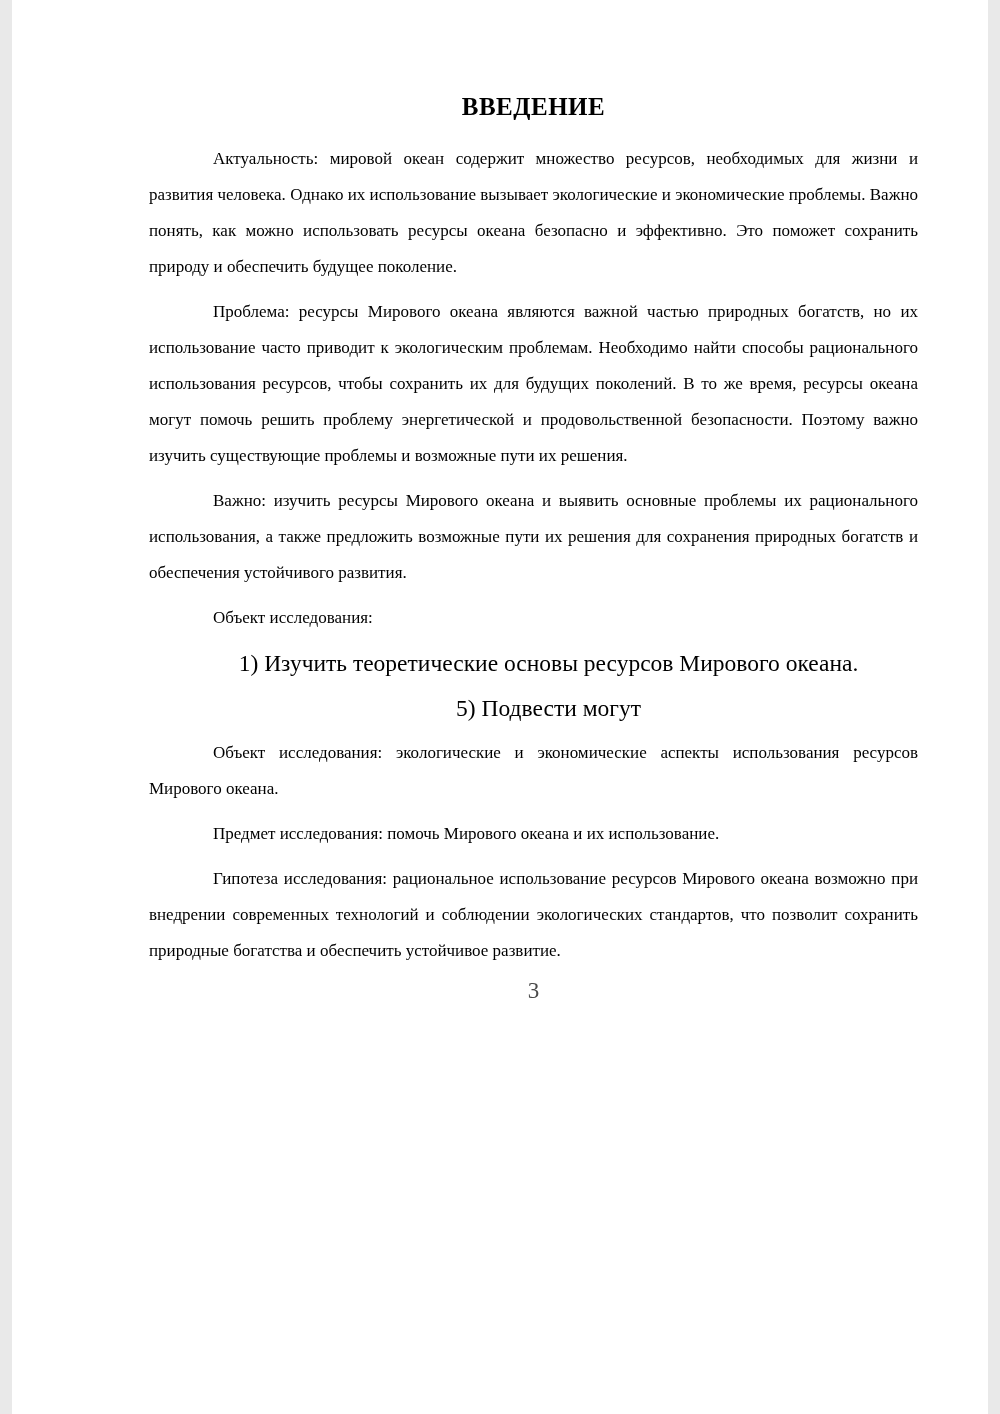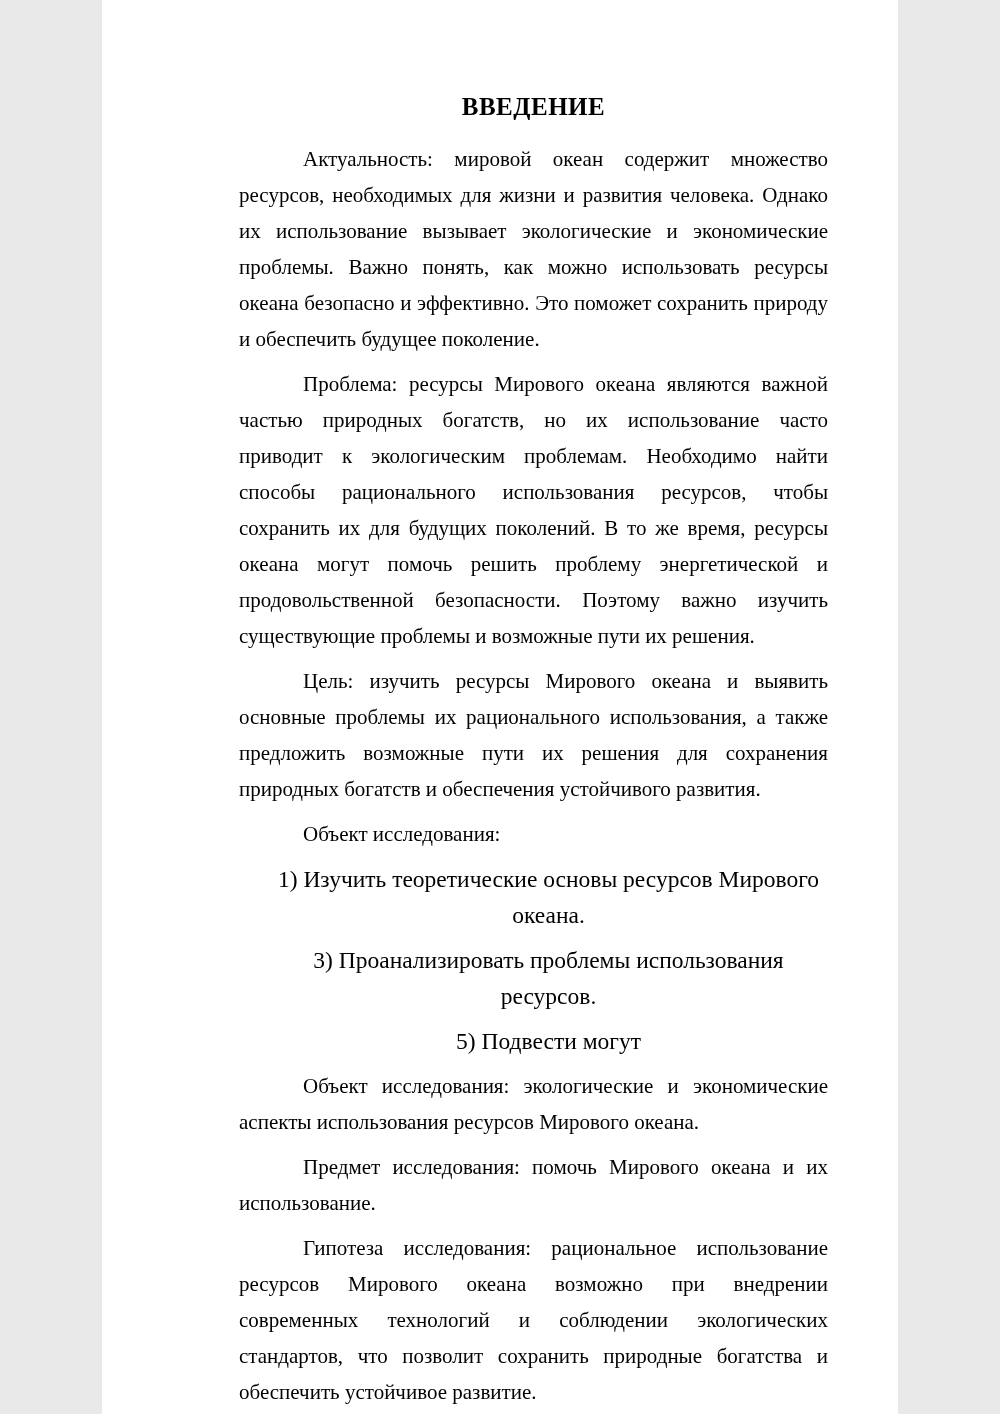--- a/index.html
+++ b/index.html
@@ -2,41 +2,41 @@
 <html><head>
 <meta charset="utf-8">
 <style>
   html, body {
     margin: 0;
     padding: 0;
     background: #e9e9e9;
   }
   .page {
     position: relative;
-    width: 796px;
+    width: 976px;
     height: 1414px;
     margin: 0 auto;
     background: #ffffff;
     overflow: hidden;
     font-family: "Liberation Serif", "DejaVu Serif", serif;
     color: #000000;
   }
   .content {
     padding: 92px 70px 0 137px; 
   }
   .doc-title {
     font-size: 25px;
     line-height: 30px;
     font-weight: bold;
     text-align: center;
     letter-spacing: 0.5px;
     margin: 0 0 19px 0;
   }
   .para {
-    font-size: 21px;
+    font-size: 17px;
     line-height: 36px;
     text-align: justify;
     text-indent: 64px;
     margin: 0 0 9px 0;
     hyphens: none;
     -webkit-hyphens: none;
     word-spacing: normal;
   }
   .task {
     font-size: 23.5px;
@@ -61,28 +61,27 @@
 
 <div class="page">
   <div class="content">
 
     <h1 class="doc-title">ВВЕДЕНИЕ</h1>
 
     <p class="para">Актуальность: мировой океан содержит множество ресурсов, необходимых для жизни и развития человека. Однако их использование вызывает экологические и экономические проблемы. Важно понять, как можно использовать ресурсы океана безопасно и эффективно. Это поможет сохранить природу и обеспечить будущее поколение.</p>
 
     <p class="para">Проблема: ресурсы Мирового океана являются важной частью природных богатств, но их использование часто приводит к экологическим проблемам. Необходимо найти способы рационального использования ресурсов, чтобы сохранить их для будущих поколений. В то же время, ресурсы океана могут помочь решить проблему энергетической и продовольственной безопасности. Поэтому важно изучить существующие проблемы и возможные пути их решения.</p>
 
-    <p class="para">Цель: изучить ресурсы Мирового океана и выявить основные проблемы их рационального использования, а также предложить возможные пути их решения для сохранения природных богатств и обеспечения устойчивого развития.</p>
+    <p class="para">Важно: изучить ресурсы Мирового океана и выявить основные проблемы их рационального использования, а также предложить возможные пути их решения для сохранения природных богатств и обеспечения устойчивого развития.</p>
 
     <p class="para">Объект исследования:</p>
 
     <p class="task"><span class="task-number">1)</span> <span>Изучить теоретические основы ресурсов Мирового океана.</span></p>
 
 
-    <p class="task"><span class="task-number">3)</span> <span>Проанализировать проблемы использования ресурсов.</span></p>
 
 
     <p class="task"><span class="task-number">5)</span> <span>Подвести могут</span></p>
 
     <p class="para">Объект исследования: экологические и экономические аспекты использования ресурсов Мирового океана.</p>
 
     <p class="para">Предмет исследования: помочь Мирового океана и их использование.</p>
 
     <p class="para">Гипотеза исследования: рациональное использование ресурсов Мирового океана возможно при внедрении современных технологий и соблюдении экологических стандартов, что позволит сохранить природные богатства и обеспечить устойчивое развитие.</p>
 

